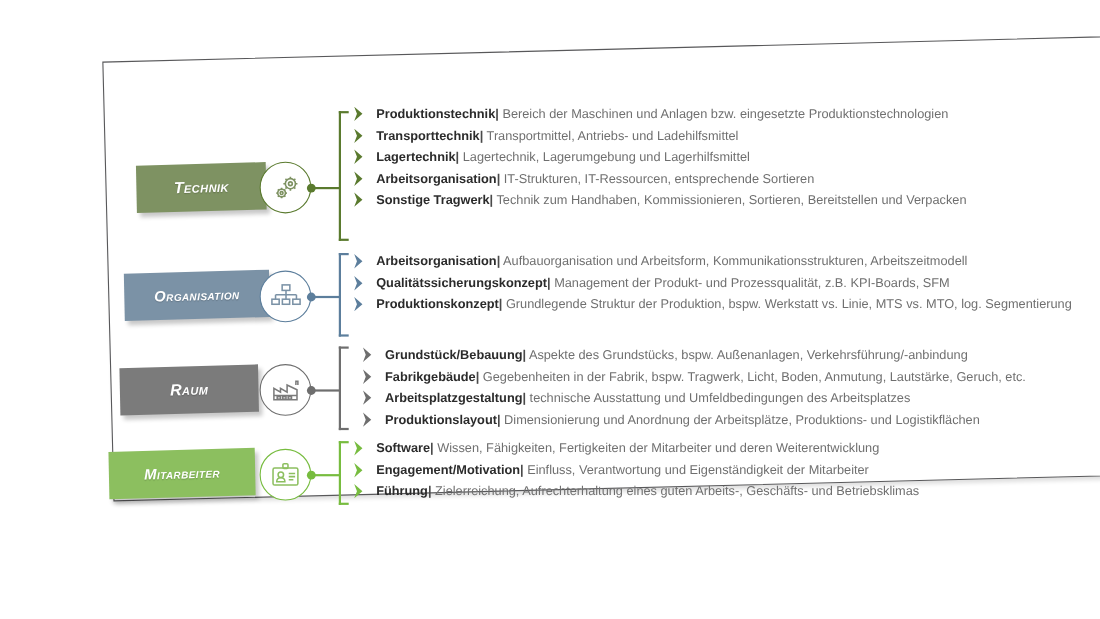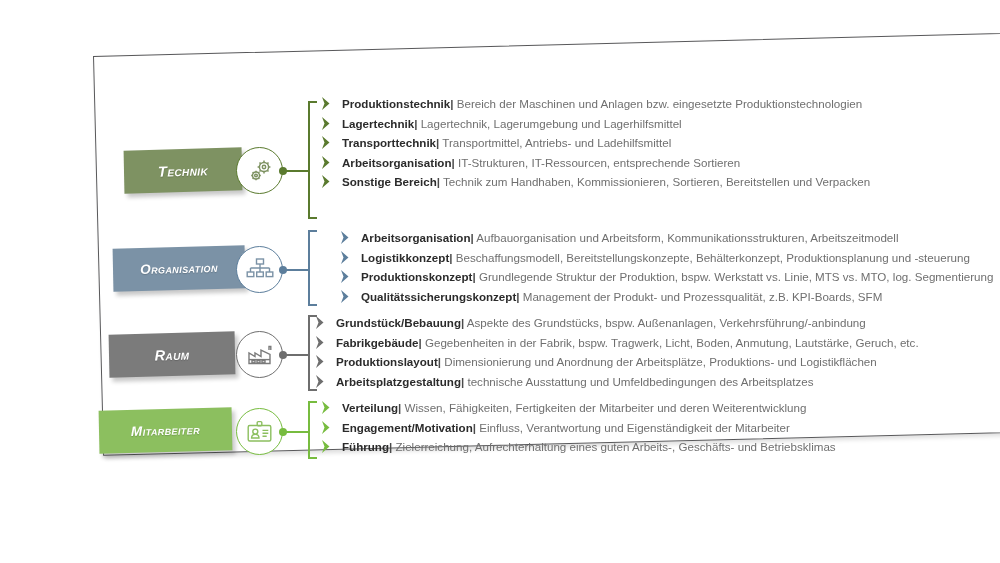--- a/index.html
+++ b/index.html
@@ -126,45 +126,45 @@
             </svg>
           </span>
         <span class="rowtext"><b>Produktionstechnik</b><span class="sep">|</span> <span class="desc">Bereich der Maschinen und Anlagen bzw. eingesetzte Produktionstechnologien</span></span>
       </div>
       <div class="row">
         <span class="chev">
             <svg width="13" height="15" viewBox="0 0 13 15">
               <path d="M2 1 L9.5 7.5 L2 14 L4.5 7.5 Z" fill="#5a7a2e"></path>
             </svg>
           </span>
+        <span class="rowtext"><b>Transporttechnik</b><span class="sep">|</span> <span class="desc">Transportmittel, Antriebs- und Ladehilfsmittel</span></span>
+      </div>
+      <div class="row">
+        <span class="chev">
+            <svg width="13" height="15" viewBox="0 0 13 15">
+              <path d="M2 1 L9.5 7.5 L2 14 L4.5 7.5 Z" fill="#5a7a2e"></path>
+            </svg>
+          </span>
         <span class="rowtext"><b>Lagertechnik</b><span class="sep">|</span> <span class="desc">Lagertechnik, Lagerumgebung und Lagerhilfsmittel</span></span>
       </div>
       <div class="row">
         <span class="chev">
             <svg width="13" height="15" viewBox="0 0 13 15">
               <path d="M2 1 L9.5 7.5 L2 14 L4.5 7.5 Z" fill="#5a7a2e"></path>
             </svg>
           </span>
-        <span class="rowtext"><b>Transporttechnik</b><span class="sep">|</span> <span class="desc">Transportmittel, Antriebs- und Ladehilfsmittel</span></span>
-      </div>
-      <div class="row">
-        <span class="chev">
-            <svg width="13" height="15" viewBox="0 0 13 15">
-              <path d="M2 1 L9.5 7.5 L2 14 L4.5 7.5 Z" fill="#5a7a2e"></path>
-            </svg>
-          </span>
         <span class="rowtext"><b>Arbeitsorganisation</b><span class="sep">|</span> <span class="desc">IT-Strukturen, IT-Ressourcen, entsprechende Sortieren</span></span>
       </div>
       <div class="row">
         <span class="chev">
             <svg width="13" height="15" viewBox="0 0 13 15">
               <path d="M2 1 L9.5 7.5 L2 14 L4.5 7.5 Z" fill="#5a7a2e"></path>
             </svg>
           </span>
-        <span class="rowtext"><b>Sonstige Bereich</b><span class="sep">|</span> <span class="desc">Technik zum Handhaben, Kommissionieren, Sortieren, Bereitstellen und Verpacken</span></span>
+        <span class="rowtext"><b>Sonstige Tragwerk</b><span class="sep">|</span> <span class="desc">Technik zum Handhaben, Kommissionieren, Sortieren, Bereitstellen und Verpacken</span></span>
       </div>
     </div>
 
     <div class="cat c-org" style="left:113px;top:247px;">
       <div class="catbox" style="background:#7b92a6;width:132px;">
         <span class="catlabel">Organisation</span>
       </div>
     </div>
     <div class="iconcircle" style="left:236px;top:246px;border:1.9px solid #5c7e9c;">
       <svg width="30" height="28" viewBox="0 0 30 28" aria-hidden="true">
@@ -177,52 +177,44 @@
         </g>
       </svg>
     </div>
     <div class="cdot" style="left:279px;top:266px;background:#5c7e9c;"></div>
     <div class="cline" style="left:286px;top:269px;width:23px;background:#5c7e9c;"></div>
     <div class="bracket" style="left:308px;top:230px;height:76px;">
       <div class="vert" style="background:#5c7e9c;"></div>
       <div class="cap top" style="background:#5c7e9c;"></div>
       <div class="cap bot" style="background:#5c7e9c;"></div>
     </div>
-    <div class="items" style="left:339px;top:228px;">
+    <div class="items" style="left:320px;top:228px;">
       <div class="row">
         <span class="chev">
             <svg width="13" height="15" viewBox="0 0 13 15">
               <path d="M2 1 L9.5 7.5 L2 14 L4.5 7.5 Z" fill="#5c7e9c"></path>
             </svg>
           </span>
         <span class="rowtext"><b>Arbeitsorganisation</b><span class="sep">|</span> <span class="desc">Aufbauorganisation und Arbeitsform, Kommunikationsstrukturen, Arbeitszeitmodell</span></span>
       </div>
       <div class="row">
         <span class="chev">
             <svg width="13" height="15" viewBox="0 0 13 15">
               <path d="M2 1 L9.5 7.5 L2 14 L4.5 7.5 Z" fill="#5c7e9c"></path>
             </svg>
           </span>
-        <span class="rowtext"><b>Logistikkonzept</b><span class="sep">|</span> <span class="desc">Beschaffungsmodell, Bereitstellungskonzepte, Behälterkonzept, Produktionsplanung und -steuerung</span></span>
+        <span class="rowtext"><b>Qualitätssicherungskonzept</b><span class="sep">|</span> <span class="desc">Management der Produkt- und Prozessqualität, z.B. KPI-Boards, SFM</span></span>
       </div>
       <div class="row">
         <span class="chev">
             <svg width="13" height="15" viewBox="0 0 13 15">
               <path d="M2 1 L9.5 7.5 L2 14 L4.5 7.5 Z" fill="#5c7e9c"></path>
             </svg>
           </span>
         <span class="rowtext"><b>Produktionskonzept</b><span class="sep">|</span> <span class="desc">Grundlegende Struktur der Produktion, bspw. Werkstatt vs. Linie, MTS vs. MTO, log. Segmentierung</span></span>
-      </div>
-      <div class="row">
-        <span class="chev">
-            <svg width="13" height="15" viewBox="0 0 13 15">
-              <path d="M2 1 L9.5 7.5 L2 14 L4.5 7.5 Z" fill="#5c7e9c"></path>
-            </svg>
-          </span>
-        <span class="rowtext"><b>Qualitätssicherungskonzept</b><span class="sep">|</span> <span class="desc">Management der Produkt- und Prozessqualität, z.B. KPI-Boards, SFM</span></span>
       </div>
     </div>
 
     <div class="cat c-raum" style="left:109px;top:333px;">
       <div class="catbox" style="background:#7b7b7b;width:126px;">
         <span class="catlabel">Raum</span>
       </div>
     </div>
     <div class="iconcircle" style="left:236px;top:331px;border:1.9px solid #6e6e6e;">
       <svg width="30" height="26" viewBox="0 0 30 26" aria-hidden="true">
@@ -236,21 +228,21 @@
         </g>
       </svg>
     </div>
     <div class="cdot" style="left:279px;top:351px;background:#6e6e6e;"></div>
     <div class="cline" style="left:286px;top:354px;width:23px;background:#6e6e6e;"></div>
     <div class="bracket" style="left:308px;top:315px;height:76px;">
       <div class="vert" style="background:#6e6e6e;"></div>
       <div class="cap top" style="background:#6e6e6e;"></div>
       <div class="cap bot" style="background:#6e6e6e;"></div>
     </div>
-    <div class="items" style="left:314px;top:313px;">
+    <div class="items" style="left:328px;top:313px;">
       <div class="row">
         <span class="chev">
             <svg width="13" height="15" viewBox="0 0 13 15">
               <path d="M2 1 L9.5 7.5 L2 14 L4.5 7.5 Z" fill="#6e6e6e"></path>
             </svg>
           </span>
         <span class="rowtext"><b>Grundstück/Bebauung</b><span class="sep">|</span> <span class="desc">Aspekte des Grundstücks, bspw. Außenanlagen, Verkehrsführung/-anbindung</span></span>
       </div>
       <div class="row">
         <span class="chev">
@@ -259,29 +251,29 @@
             </svg>
           </span>
         <span class="rowtext"><b>Fabrikgebäude</b><span class="sep">|</span> <span class="desc">Gegebenheiten in der Fabrik, bspw. Tragwerk, Licht, Boden, Anmutung, Lautstärke, Geruch, etc.</span></span>
       </div>
       <div class="row">
         <span class="chev">
             <svg width="13" height="15" viewBox="0 0 13 15">
               <path d="M2 1 L9.5 7.5 L2 14 L4.5 7.5 Z" fill="#6e6e6e"></path>
             </svg>
           </span>
+        <span class="rowtext"><b>Arbeitsplatzgestaltung</b><span class="sep">|</span> <span class="desc">technische Ausstattung und Umfeldbedingungen des Arbeitsplatzes</span></span>
+      </div>
+      <div class="row">
+        <span class="chev">
+            <svg width="13" height="15" viewBox="0 0 13 15">
+              <path d="M2 1 L9.5 7.5 L2 14 L4.5 7.5 Z" fill="#6e6e6e"></path>
+            </svg>
+          </span>
         <span class="rowtext"><b>Produktionslayout</b><span class="sep">|</span> <span class="desc">Dimensionierung und Anordnung der Arbeitsplätze, Produktions- und Logistikflächen</span></span>
-      </div>
-      <div class="row">
-        <span class="chev">
-            <svg width="13" height="15" viewBox="0 0 13 15">
-              <path d="M2 1 L9.5 7.5 L2 14 L4.5 7.5 Z" fill="#6e6e6e"></path>
-            </svg>
-          </span>
-        <span class="rowtext"><b>Arbeitsplatzgestaltung</b><span class="sep">|</span> <span class="desc">technische Ausstattung und Umfeldbedingungen des Arbeitsplatzes</span></span>
       </div>
     </div>
 
     <div class="cat c-mit" style="left:99px;top:409px;">
       <div class="catbox" style="background:#8cbf5f;width:133px;">
         <span class="catlabel">Mitarbeiter</span>
       </div>
     </div>
     <div class="iconcircle" style="left:236px;top:408px;border:1.9px solid #77bc3f;">
       <svg width="29" height="26" viewBox="0 0 29 26" aria-hidden="true">
@@ -301,21 +293,21 @@
       <div class="cap top" style="background:#77bc3f;"></div>
       <div class="cap bot" style="background:#77bc3f;"></div>
     </div>
     <div class="items" style="left:320px;top:398px;">
       <div class="row">
         <span class="chev">
             <svg width="13" height="15" viewBox="0 0 13 15">
               <path d="M2 1 L9.5 7.5 L2 14 L4.5 7.5 Z" fill="#77bc3f"></path>
             </svg>
           </span>
-        <span class="rowtext"><b>Verteilung</b><span class="sep">|</span> <span class="desc">Wissen, Fähigkeiten, Fertigkeiten der Mitarbeiter und deren Weiterentwicklung</span></span>
+        <span class="rowtext"><b>Software</b><span class="sep">|</span> <span class="desc">Wissen, Fähigkeiten, Fertigkeiten der Mitarbeiter und deren Weiterentwicklung</span></span>
       </div>
       <div class="row">
         <span class="chev">
             <svg width="13" height="15" viewBox="0 0 13 15">
               <path d="M2 1 L9.5 7.5 L2 14 L4.5 7.5 Z" fill="#77bc3f"></path>
             </svg>
           </span>
         <span class="rowtext"><b>Engagement/Motivation</b><span class="sep">|</span> <span class="desc">Einfluss, Verantwortung und Eigenständigkeit der Mitarbeiter</span></span>
       </div>
       <div class="row">

